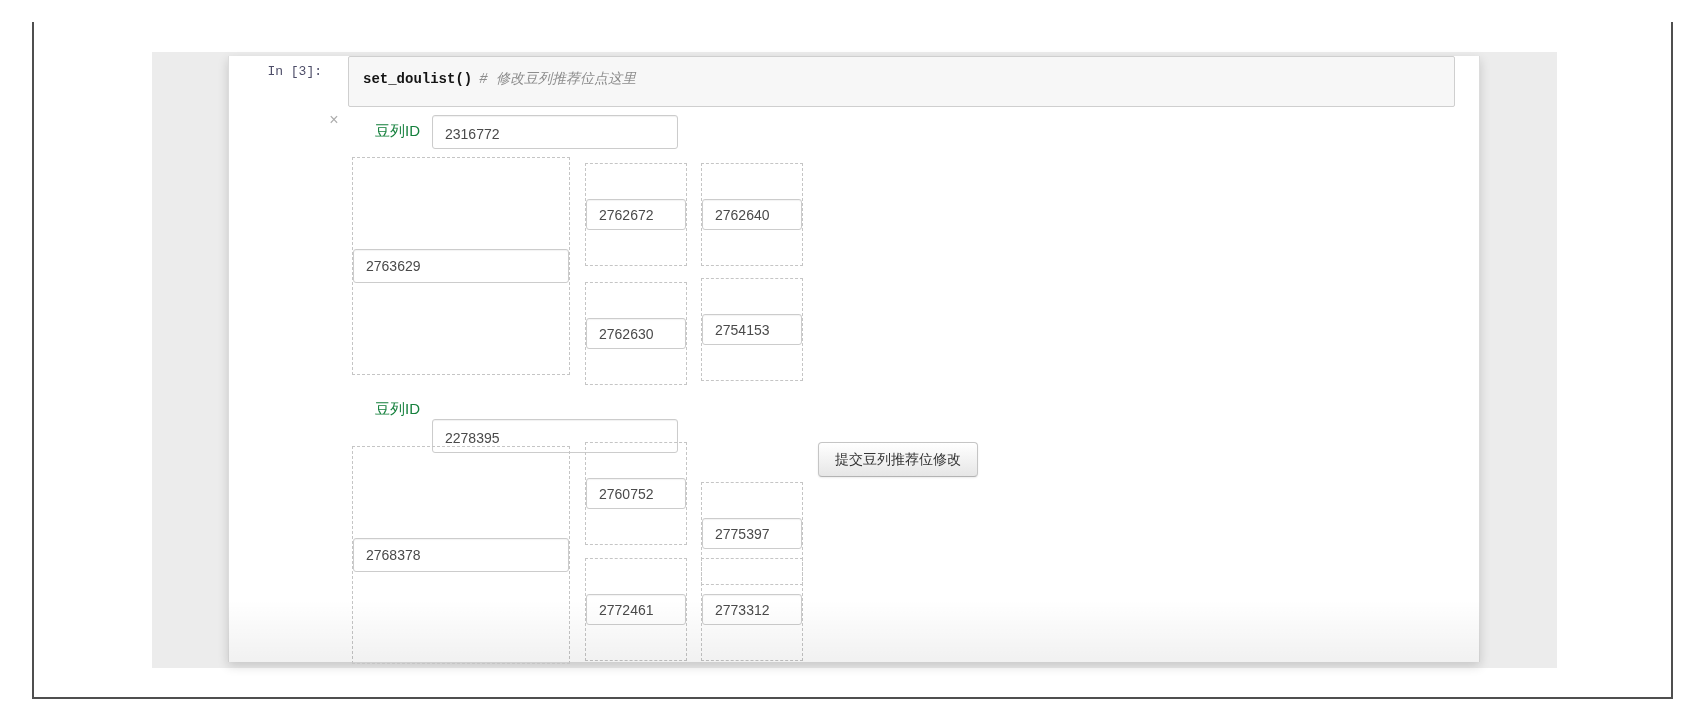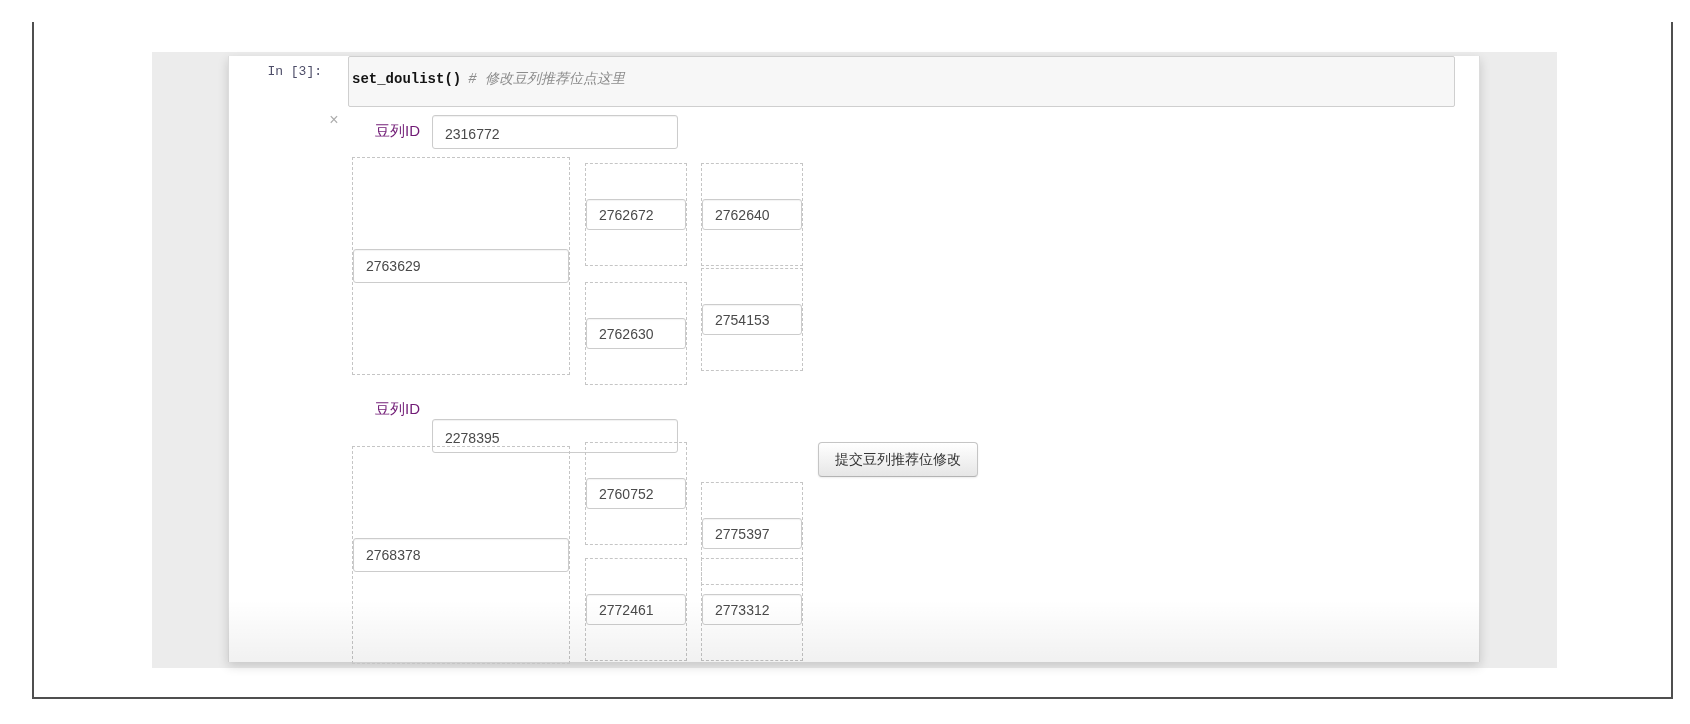--- a/index.html
+++ b/index.html
@@ -32,33 +32,33 @@
 
   
   .prompt{
     position:absolute;left:260px;top:64px;width:62px;text-align:right;
     font-family:"Liberation Mono","DejaVu Sans Mono",monospace;
     font-size:13px;color:#4d4d68;white-space:nowrap;
   }
   .codebox{
     position:absolute;left:348px;top:56px;width:1107px;height:51px;
     background:#f7f7f7;border:1px solid #cfcfcf;border-radius:2px;
-    padding:12px 0 0 3px;white-space:nowrap;cursor:text;
+    padding:12px 0 0 14px;white-space:nowrap;cursor:text;
   }
   .code{font-family:"Liberation Mono","DejaVu Sans Mono",monospace;font-size:14px;font-weight:bold;color:#141414;}
   .comment{font-family:"Liberation Mono","DejaVu Sans Mono",monospace;font-size:14px;font-style:italic;color:#8c8c8c;margin-left:7px;}
 
   
   .wclose{
     position:absolute;left:324px;top:111px;width:20px;text-align:center;
     font-size:16px;line-height:18px;color:#adadad;cursor:pointer;
   }
 
   
-  .idlabel{position:absolute;font-size:15px;color:#701a75;white-space:nowrap;}
+  .idlabel{position:absolute;font-size:15px;color:#15803d;white-space:nowrap;}
   .lb1{left:375px;top:122px;}
   .lb2{left:375px;top:400px;}
   .idinput{
     position:absolute;left:432px;width:246px;height:34px;
     border:1px solid #cccccc;border-radius:3px;background:#fff;
     box-shadow:inset 0 1px 1px rgba(0,0,0,0.06);
     padding:4px 8px 0 12px;font-size:14px;color:#4a4a4a;outline:none;
     font-family:"Liberation Sans",sans-serif;
   }
   .in1{top:115px;}
@@ -66,21 +66,21 @@
 
   
   .din{
     position:absolute;border:1px dashed #c5c5c5;background:transparent;
     display:flex;align-items:center;
   }
   .big{left:352px;width:218px;height:218px;}
   .b1{top:157px;} .b2{top:446px;}
   .sm{width:102px;height:103px;}
   .m1a{left:585px;top:163px;} .m1b{left:585px;top:282px;}
-  .r1a{left:701px;top:163px;} .r1b{left:701px;top:268px;}
+  .r1a{left:701px;top:163px;} .r1b{left:701px;top:278px;}
   .m2a{left:585px;top:442px;} .m2b{left:585px;top:558px;}
   .r2a{left:701px;top:442px;margin-top:40px;} .r2b{left:701px;top:558px;}
 
   .slot{
     width:100%;height:31px;border:1px solid #cccccc;border-radius:3px;
     background:#fff;box-shadow:inset 0 1px 1px rgba(0,0,0,0.05);
     padding:0 8px 0 12px;font-size:14px;color:#4a4a4a;outline:none;
     font-family:"Liberation Sans",sans-serif;
   }
   .mainslot{height:34px;}

